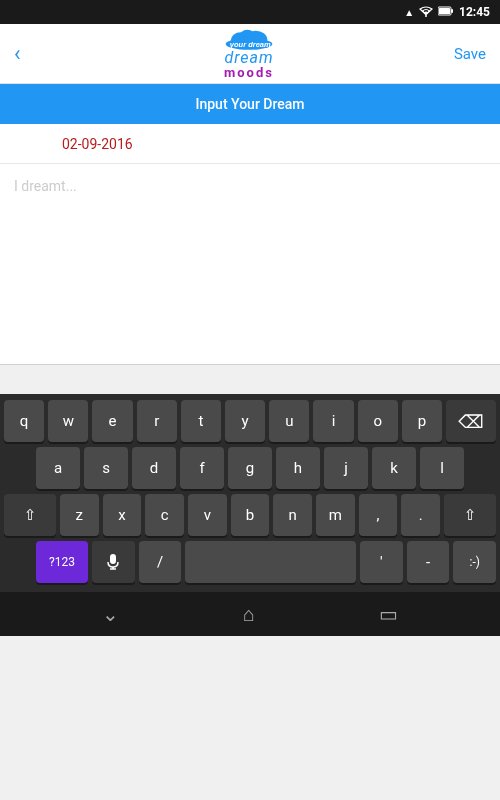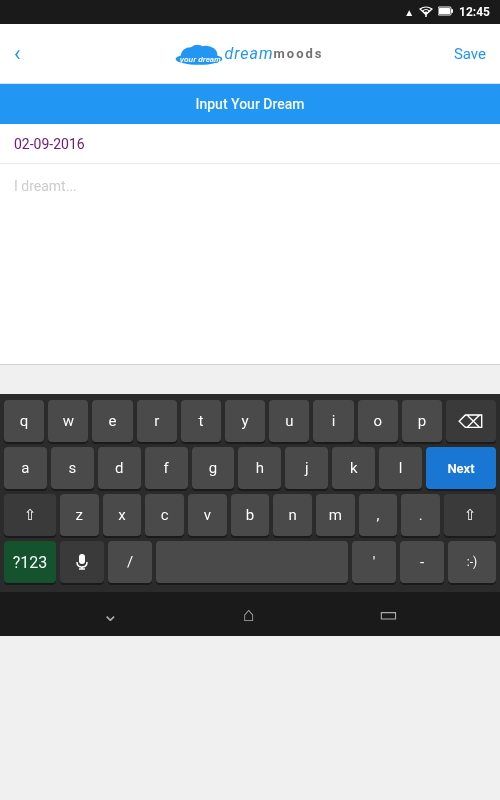--- a/index.html
+++ b/index.html
@@ -47,38 +47,38 @@
       border-bottom: 1px solid #e0e0e0;
     }
     .nav-back {
       color: #2196F3;
       font-size: 22px;
       cursor: pointer;
       width: 30px;
     }
     .nav-logo {
       display: flex;
-      flex-direction: row;
+      flex-direction: column;
       align-items: center;
     }
     .logo-cloud {
       width: 50px;
       height: 22px;
     }
     .logo-text-dream {
       font-size: 16px;
       font-weight: normal;
       color: #2196F3;
       font-style: italic;
       letter-spacing: 1px;
       line-height: 1;
     }
     .logo-text-moods {
       font-size: 13px;
-      color: #737373;
+      color: #a21caf;
       font-weight: bold;
       letter-spacing: 2px;
       line-height: 1;
     }
     .nav-save {
       color: #2196F3;
       font-size: 15px;
       cursor: pointer;
     }
 
@@ -101,21 +101,22 @@
       background: white;
       flex: 1;
     }
 
     .date-row {
       padding: 10px 14px;
       border-bottom: 1px solid #e8e8e8;
     }
     .date-text {
       font-size: 14px;
-      color: #701a75;
+      color: #b91c1c;
+      margin-left: 48px;
     }
 
     .title-input-row {
       padding: 0 14px;
       border-bottom: 1px solid #e8e8e8;
     }
     .title-input {
       width: 100%;
       border: none;
       outline: none;
@@ -194,24 +195,25 @@
       flex: 1.4;
     }
 
     .key-space {
       background: #4a4a4a;
       flex: 4;
       max-width: 200px;
     }
 
     .key-special {
-      background: #14532d;
-      font-size: 16px;
+      background: #6d28d9;
+      font-size: 12px;
       max-width: 52px;
       flex: 1.4;
+      margin-left: 32px;
     }
 
     .key-mic {
       background: #3a3a3a;
       max-width: 44px;
     }
 
     .key-slash {
       background: #4a4a4a;
       max-width: 44px;
@@ -326,21 +328,20 @@
   <div class="keyboard-row">
     <div class="key">a</div>
     <div class="key">s</div>
     <div class="key">d</div>
     <div class="key">f</div>
     <div class="key">g</div>
     <div class="key">h</div>
     <div class="key">j</div>
     <div class="key">k</div>
     <div class="key">l</div>
-    <div class="key key-next">Next</div>
   </div>
 
   <div class="keyboard-row">
     <div class="key key-shift">⇧</div>
     <div class="key">z</div>
     <div class="key">x</div>
     <div class="key">c</div>
     <div class="key">v</div>
     <div class="key">b</div>
     <div class="key">n</div>

